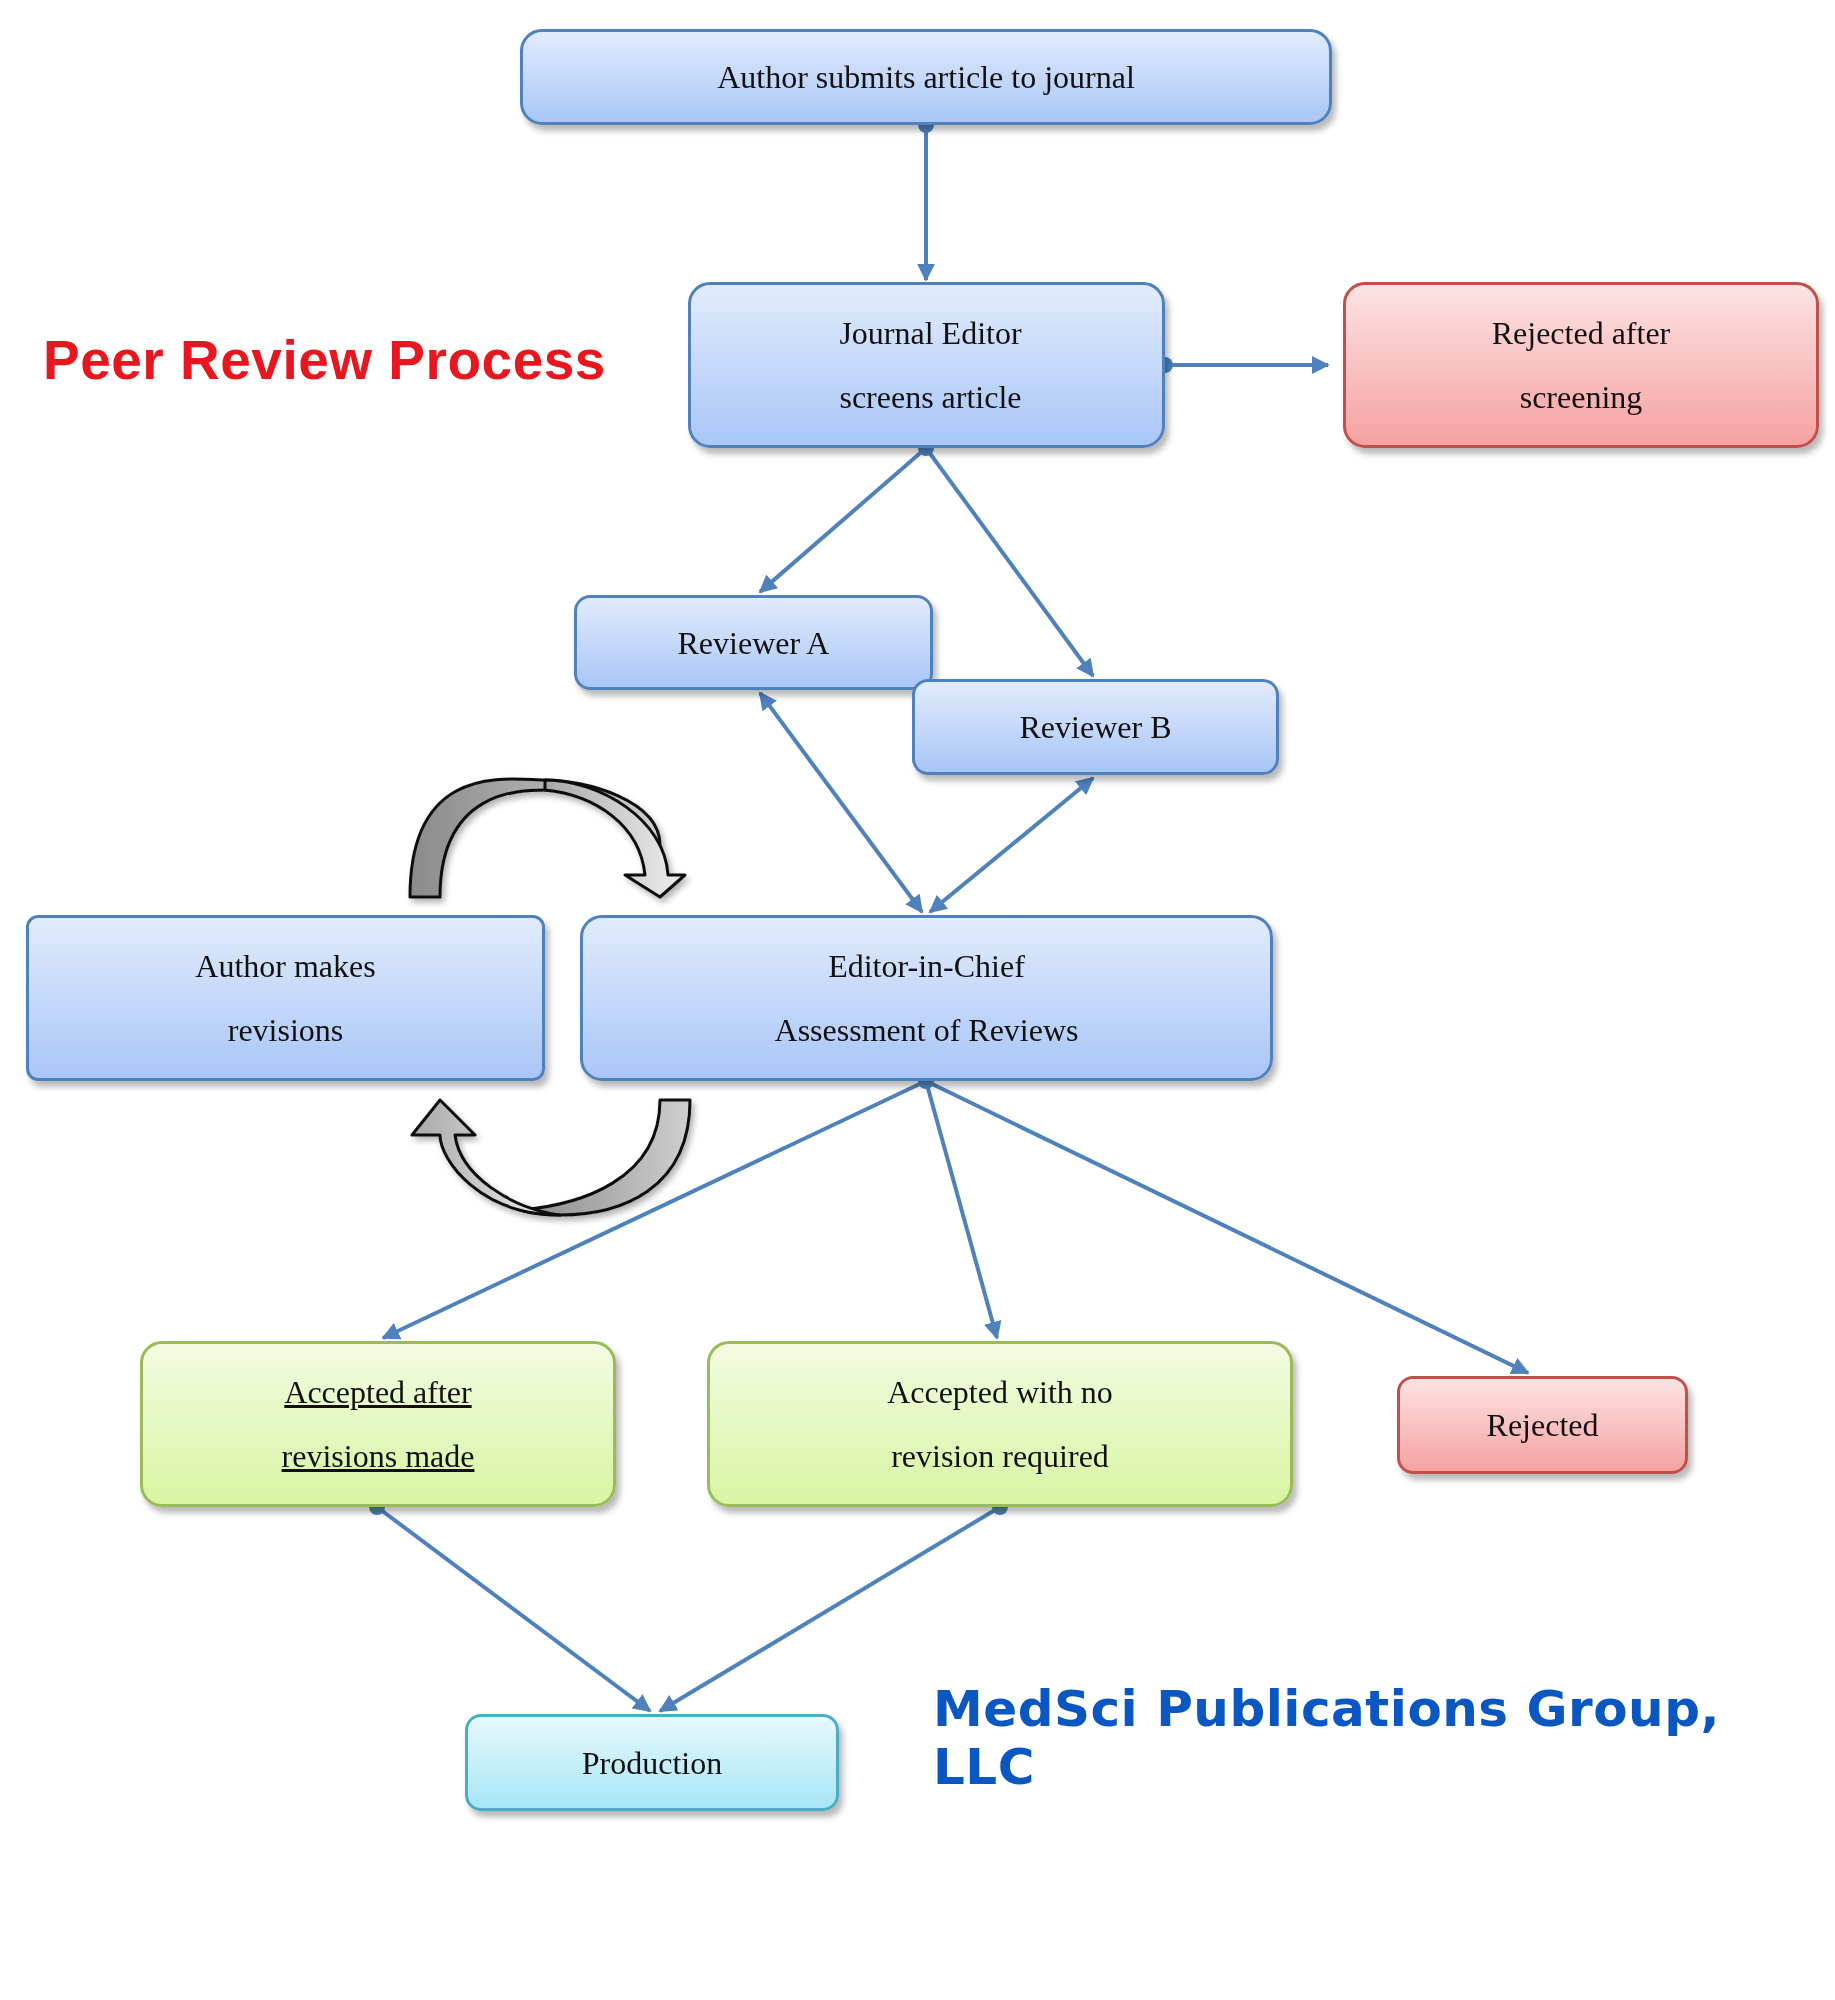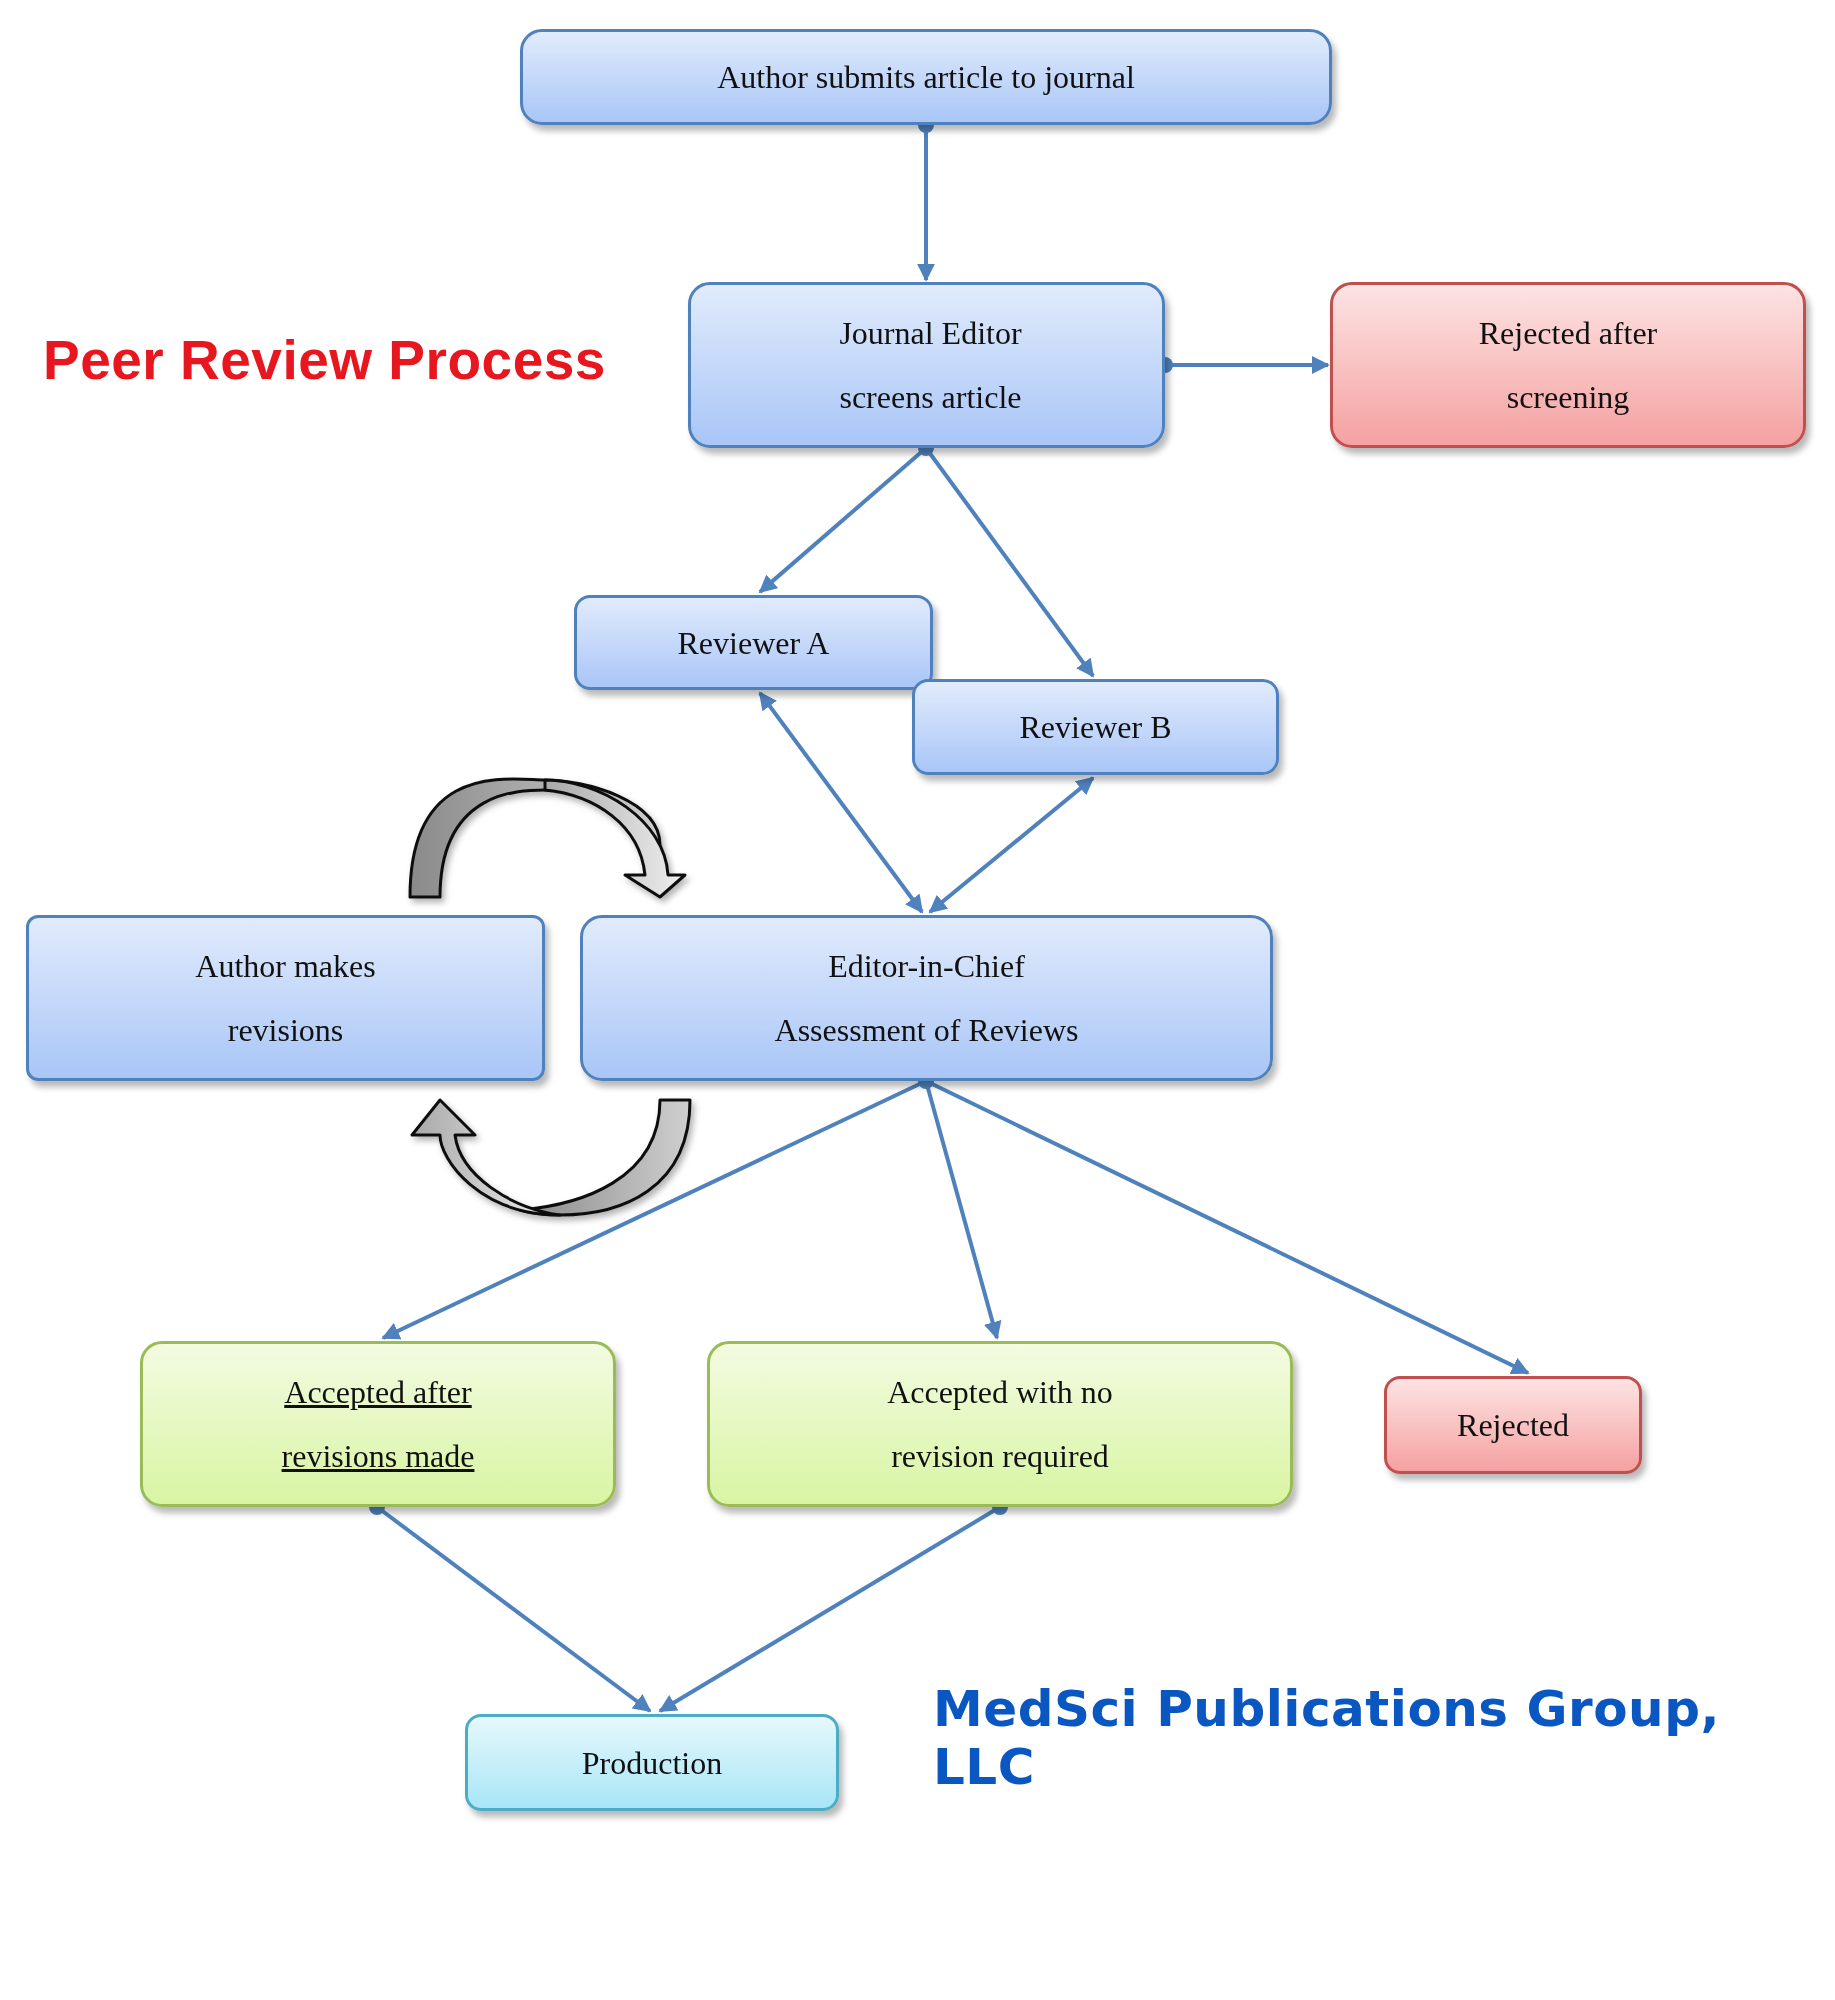--- a/index.html
+++ b/index.html
@@ -12,21 +12,21 @@
     position: absolute; box-sizing: border-box;
     border-radius: 22px;
     border: 3px solid #4f81bd;
     display: flex; align-items: center; justify-content: center;
     text-align: center; color: #111;
     font-family: "Liberation Serif", serif;
     font-size: 32px; line-height: 64px;
     box-shadow: 4px 6px 6px rgba(0,0,0,0.28);
   }
   .blue  { background: linear-gradient(#e1ebfc, #a9c6f7); border-color: #4f81bd; }
-  .red   { background: linear-gradient(#fde3e3, #f5a1a1); border-color: #c0504d; }
+  .red   { background: linear-gradient(#fde3e3, #f5a1a1); border-color: #c0504d; margin-left: 13px; }
   .green { background: linear-gradient(#f3fbe1, #d8f5a3); border-color: #9bbb59; }
   .cyan  { background: linear-gradient(#e6f8fd, #a8e6f7); border-color: #4bacc6; }
   .node span { display: block; white-space: pre-line; }
   #title {
     position: absolute; left: 43px; top: 328px;
     font-family: "Liberation Sans", sans-serif; font-weight: bold;
     font-size: 55px; color: #e8161f; letter-spacing: 0.5px;
   }
   #brand {
     position: absolute; left: 933px; top: 1680px;
@@ -121,21 +121,21 @@
 <div class="node green" style="left:140px;top:1341px;width:476px;height:166px;text-decoration:underline;">
   <span>Accepted after
 revisions made</span>
 </div>
 
 <div class="node green" style="left:707px;top:1341px;width:586px;height:166px;">
   <span>Accepted with no
 revision required</span>
 </div>
 
-<div class="node red" style="left:1384px;top:1376px;width:258px;height:98px;border-radius:16px;">
+<div class="node red" style="left:1384px;top:1376px;width:291px;height:98px;border-radius:16px;">
   <span>Rejected</span>
 </div>
 
 <div class="node cyan" style="left:465px;top:1714px;width:374px;height:97px;border-radius:16px;">
   <span>Production</span>
 </div>
 
 <div id="brand">MedSci Publications Group, LLC</div>
 
 </body></html>

